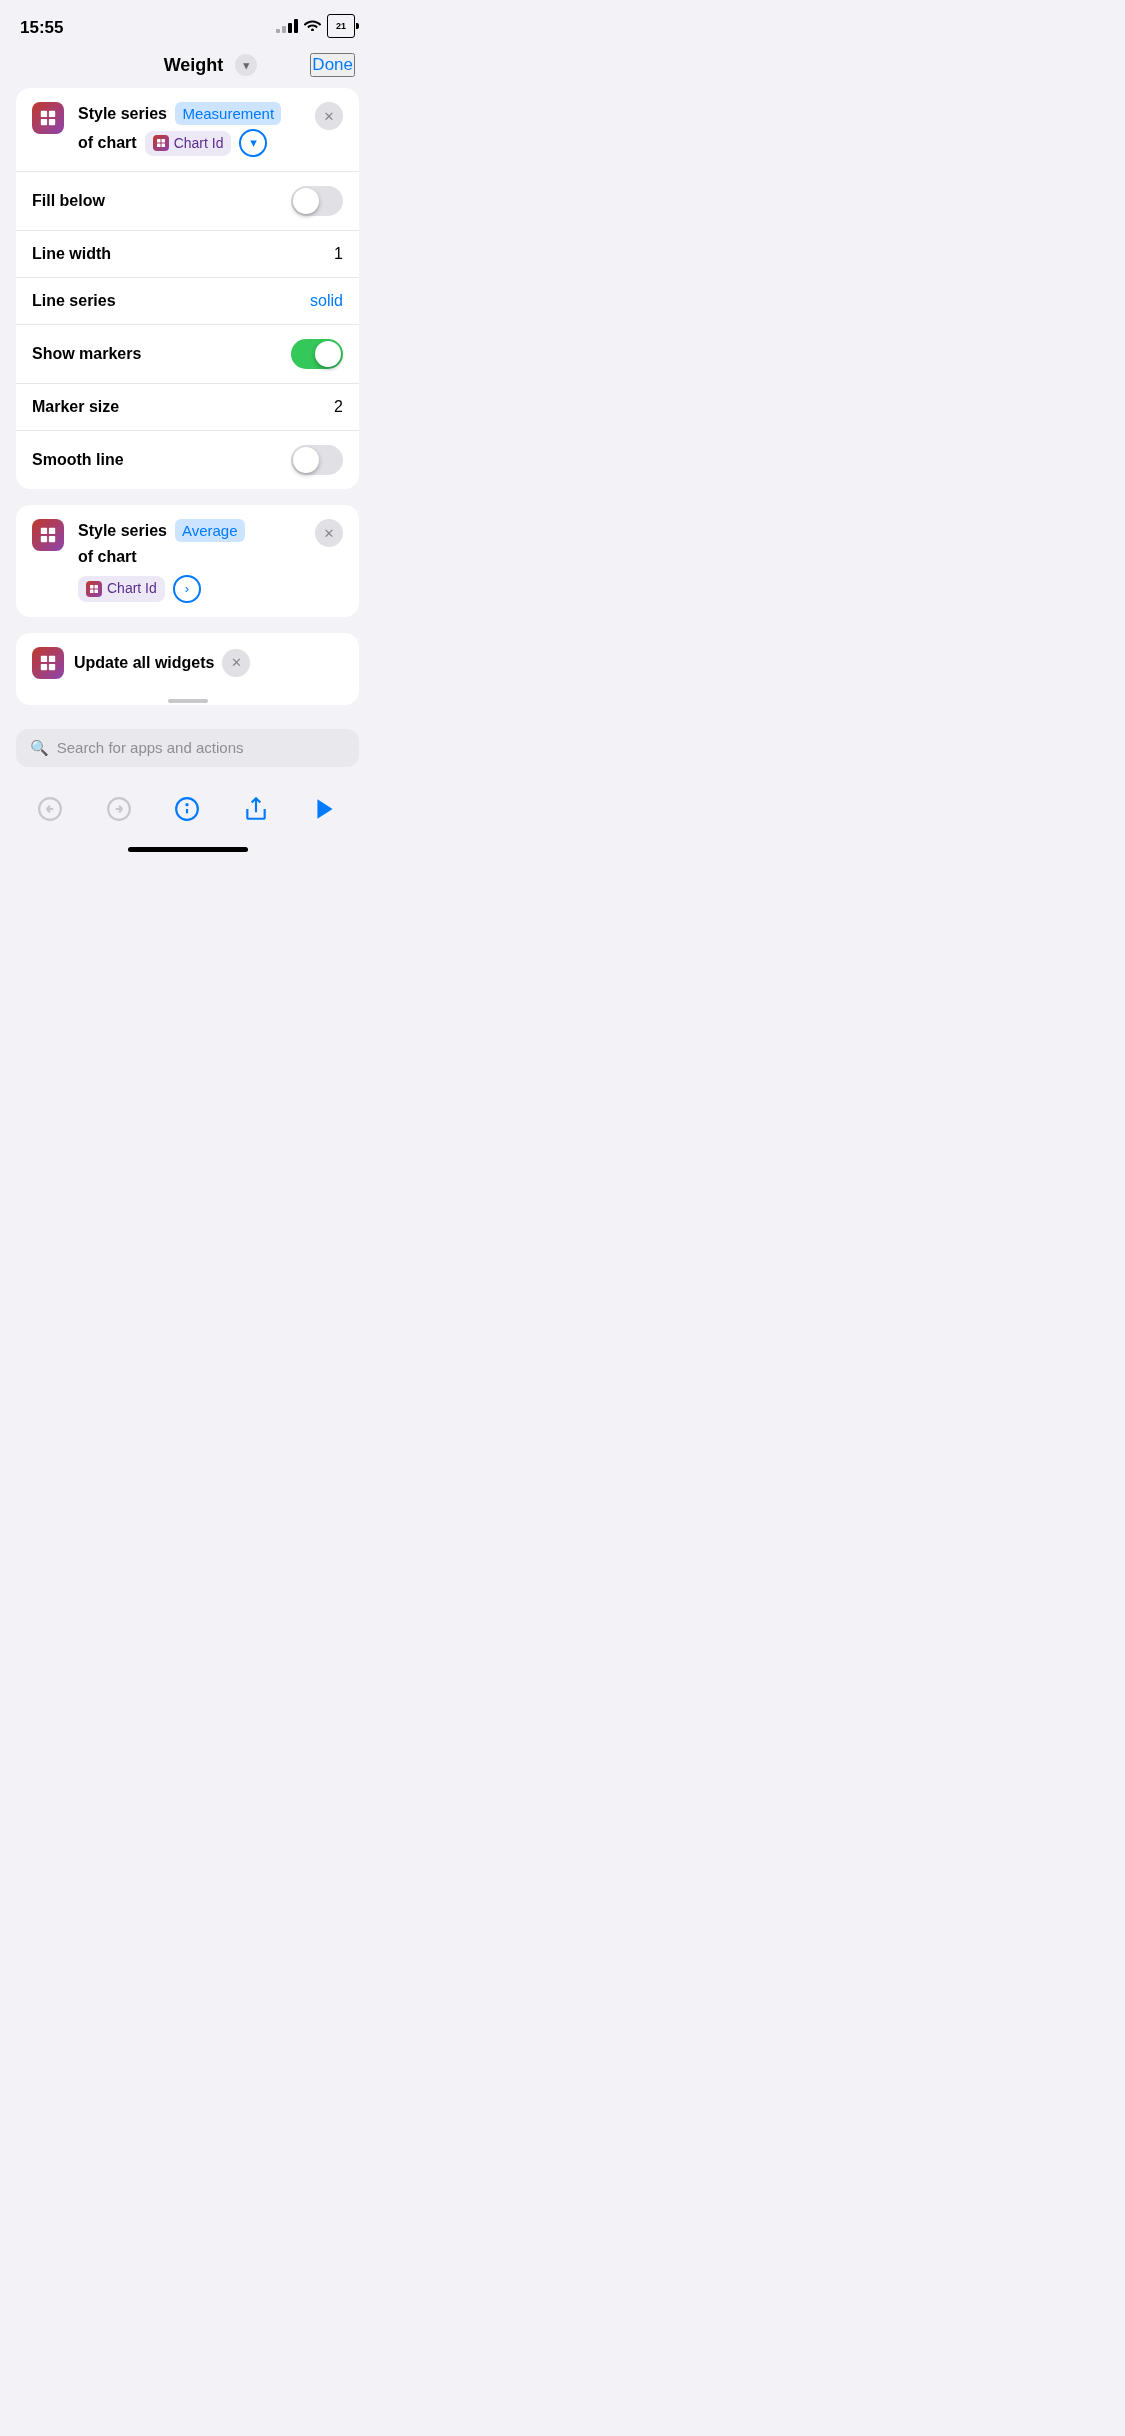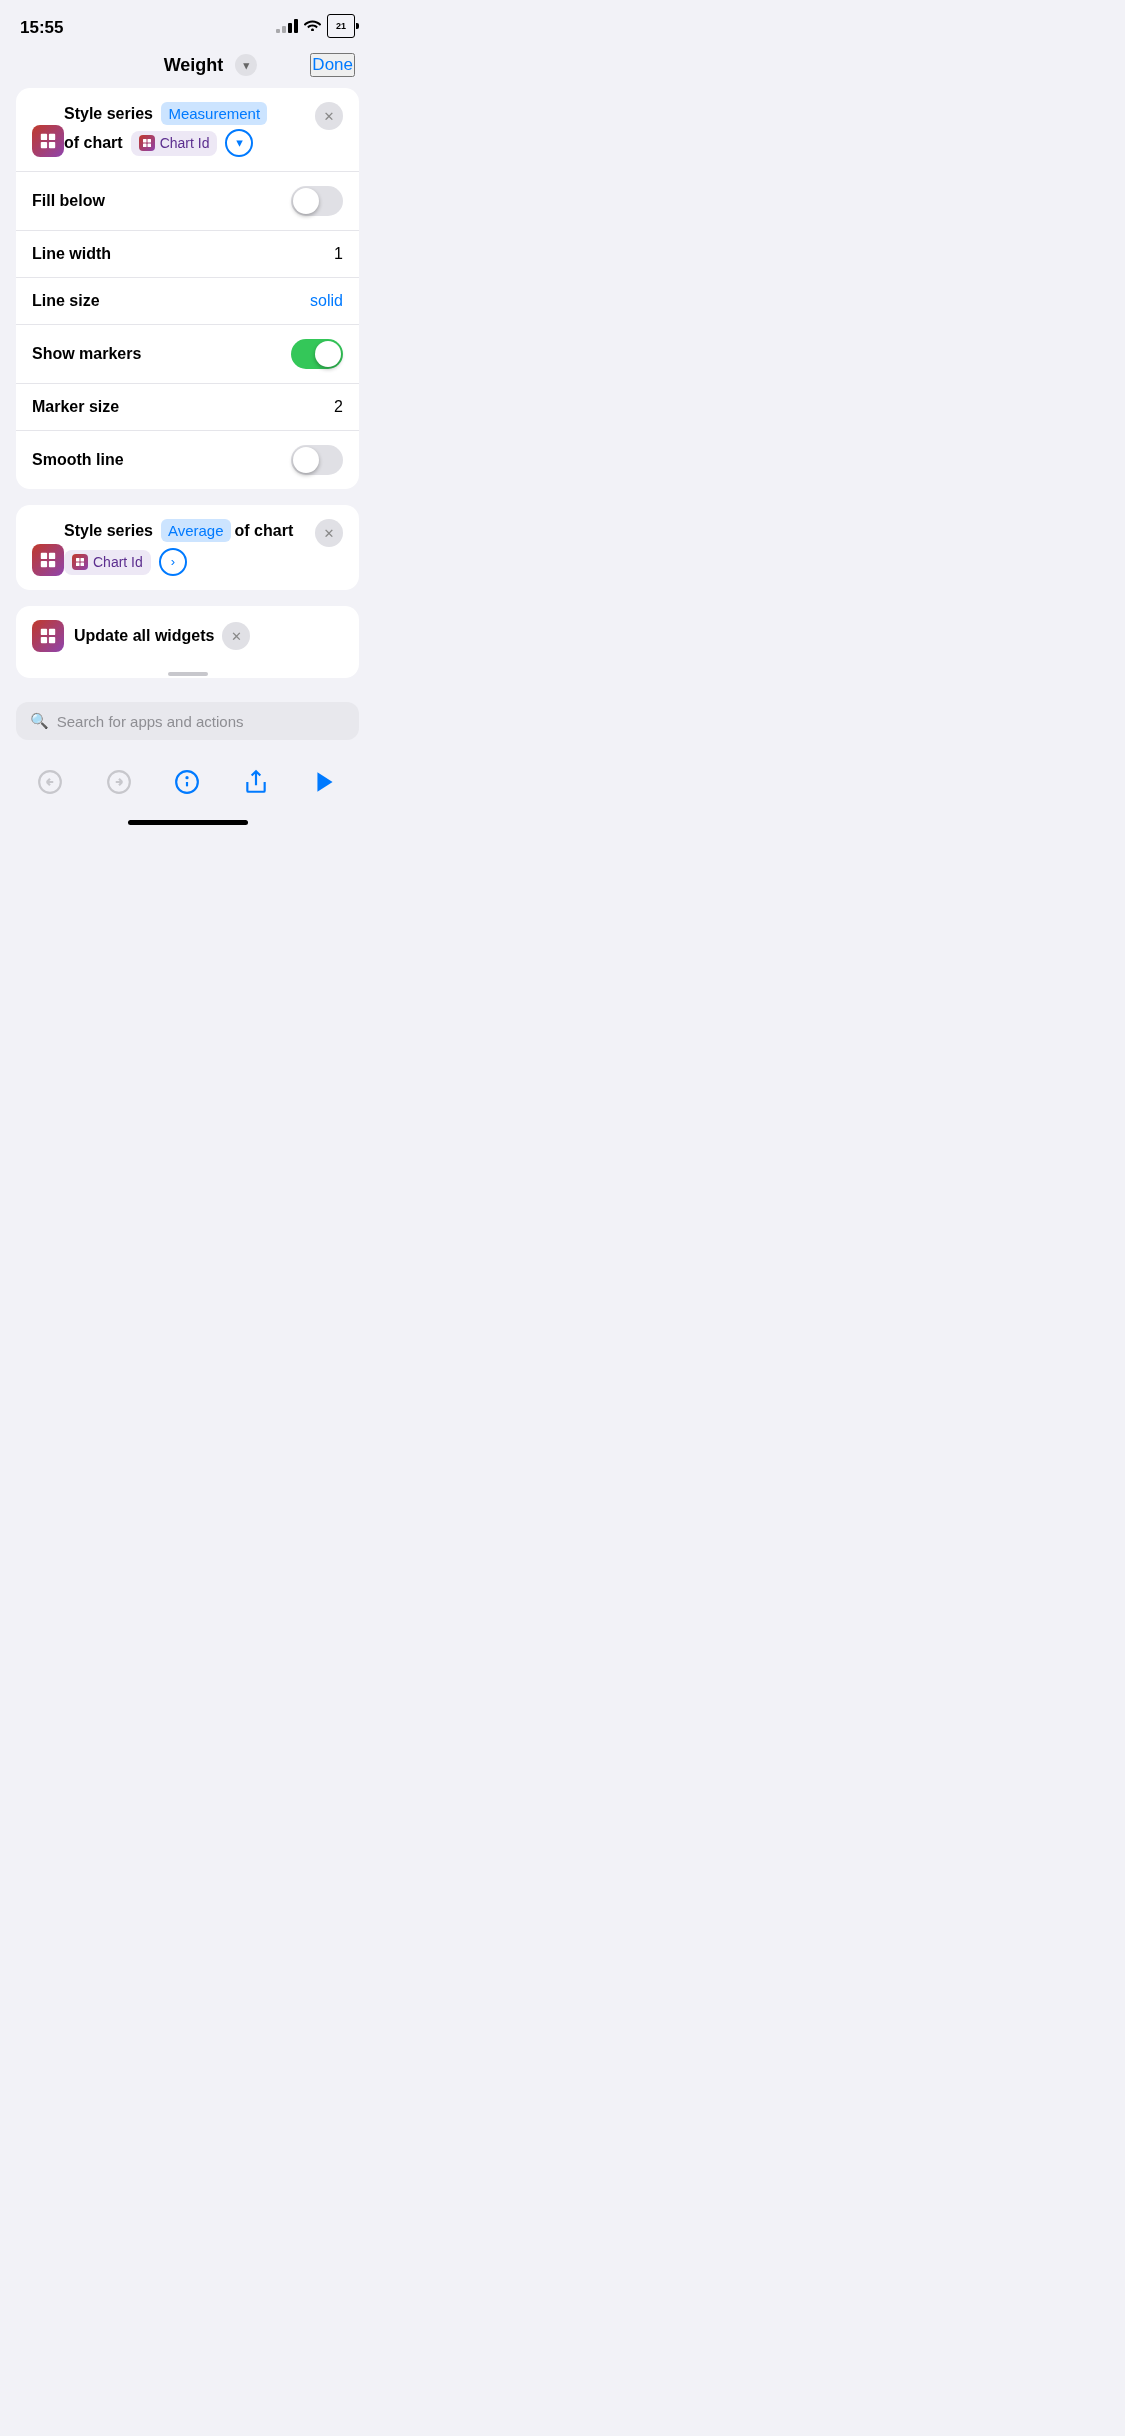--- a/index.html
+++ b/index.html
@@ -130,22 +130,22 @@
     
     .card-header {
       padding: 14px 16px;
       display: flex;
       align-items: flex-start;
       justify-content: space-between;
       border-bottom: 1px solid #e5e5ea;
     }
     .card-header-left {
       display: flex;
-      align-items: flex-end;
-      gap: 0;
+      align-items: flex-start;
+      gap: 14px;
       flex: 1;
       flex-wrap: wrap;
     }
     .app-icon {
       width: 32px;
       height: 32px;
       border-radius: 8px;
       background: linear-gradient(135deg, #c0392b, #8e44ad);
       display: flex;
       align-items: center;
@@ -442,21 +442,21 @@
       <span class="row-label">Fill below</span>
       <div class="toggle toggle-off">
         <div class="toggle-knob"></div>
       </div>
     </div>
     <div class="row">
       <span class="row-label">Line width</span>
       <span class="row-value">1</span>
     </div>
     <div class="row">
-      <span class="row-label">Line size</span>
+      <span class="row-label">Line series</span>
       <span class="row-value-blue">solid</span>
     </div>
     <div class="row">
       <span class="row-label">Show markers</span>
       <div class="toggle toggle-on">
         <div class="toggle-knob"></div>
       </div>
     </div>
     <div class="row">
       <span class="row-label">Marker size</span>

